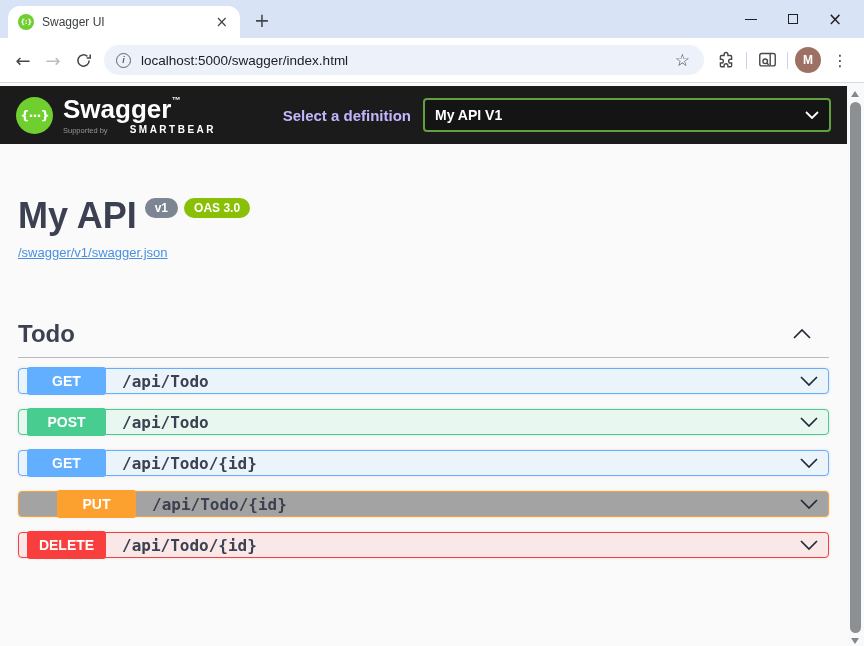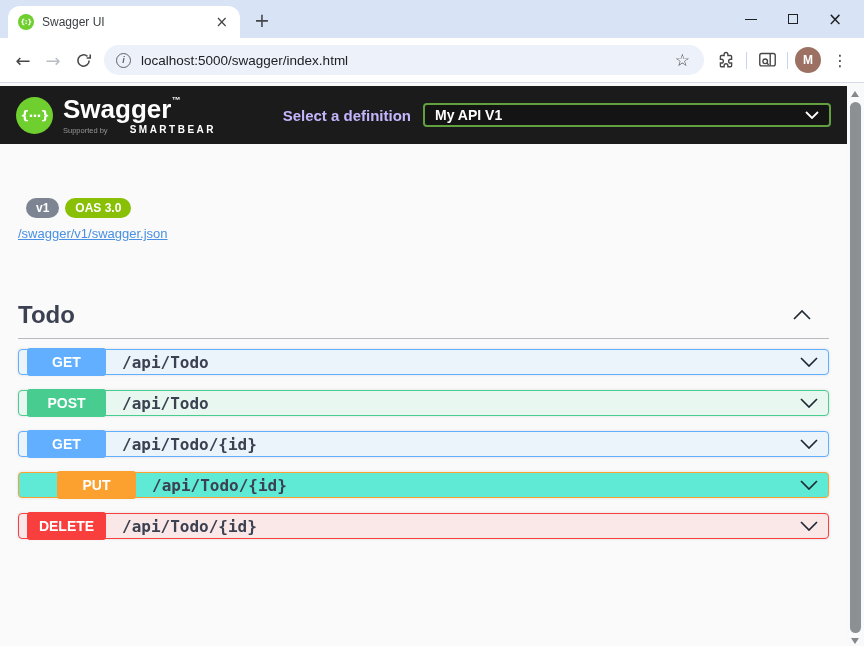--- a/index.html
+++ b/index.html
@@ -76,21 +76,21 @@
                  color:#fff; display:flex; align-items:center; justify-content:center;
                  font-size:13px; font-weight:bold; letter-spacing:-1px;
                  font-family:"DejaVu Sans", sans-serif; flex:0 0 37px; }
   .brand-wrap { margin-left:10px; display:flex; flex-direction:column; }
   .brand-line { color:#fff; font-size:26px; font-weight:600; line-height:1; }
   .brand-tm { font-size:9px; vertical-align:top; }
   .supported { margin-top:2px; display:flex; align-items:baseline; gap:22px; }
   .supported-by { font-size:7.5px; color:#969696; }
   .supported-brand { font-size:10px; color:#fff; font-weight:bold; letter-spacing:2.5px; }
   .select-label { margin-left:auto; color:#c4b5fd; font-size:15px; font-weight:bold; }
-  .def-select { margin-left:12px; width:408px; height:24px; background:#141414;
+  .def-select { margin-left:12px; width:408px; height:34px; background:#141414;
                 border:2px solid #62a03f; border-radius:4px; display:flex;
                 align-items:center; padding:0 10px; }
   .def-select-value { color:#fff; font-size:14px; font-weight:bold; flex:1; }
 
   
   .info { padding:50px 18px 0; }
   .api-title { font-size:36px; font-weight:700; color:#3b4151; line-height:1.2;
                display:flex; align-items:flex-start; }
   .badge { display:inline-block; font-size:12px; font-weight:bold; color:#fff;
            border-radius:10px; padding:4px 10px; margin-top:4px; line-height:1; }
@@ -195,20 +195,21 @@
       <div class="def-select">
         <span class="def-select-value">My API V1</span>
         <svg width="14" height="8" viewBox="0 0 14 8" fill="none" stroke="#ffffff" stroke-width="1.8">
           <path d="M1 1l6 6 6-6"></path>
         </svg>
       </div>
     </div>
 
     <div class="info">
       <div class="api-title">
+        <span>My API</span>
         <span class="badge badge-version">v1</span>
         <span class="badge badge-oas">OAS 3.0</span>
       </div>
       <a class="spec-link" href="#">/swagger/v1/swagger.json</a>
     </div>
 
     <div class="section">
       <div class="section-header">
         <span class="section-title">Todo</span>
         <svg width="18" height="10" viewBox="0 0 18 10" fill="none" stroke="#1f2933" stroke-width="1.7">
@@ -242,21 +243,21 @@
   <div class="opblock" style="border-color: rgb(97, 175, 254); background: rgb(235, 243, 251);">
     <span class="op-method" style="background: rgb(97, 175, 254);">GET</span>
     <span class="op-path">/api/Todo/{id}</span>
     <span class="op-chevron">
       <svg width="18" height="10" viewBox="0 0 18 10" fill="none" stroke="#1f2933" stroke-width="1.7">
         <path d="M1 1l8 8 8-8"></path>
       </svg>
     </span>
   </div>
 
-  <div class="opblock" style="border-color: rgb(252, 161, 48); background: #5eead4; padding-left: 38px;">
+  <div class="opblock" style="border-color: rgb(252, 161, 48); background: #a3a3a3; padding-left: 38px;">
     <span class="op-method" style="background: rgb(252, 161, 48);">PUT</span>
     <span class="op-path">/api/Todo/{id}</span>
     <span class="op-chevron">
       <svg width="18" height="10" viewBox="0 0 18 10" fill="none" stroke="#1f2933" stroke-width="1.7">
         <path d="M1 1l8 8 8-8"></path>
       </svg>
     </span>
   </div>
 
   <div class="opblock" style="border-color: rgb(249, 62, 62); background: rgb(250, 231, 231);">

